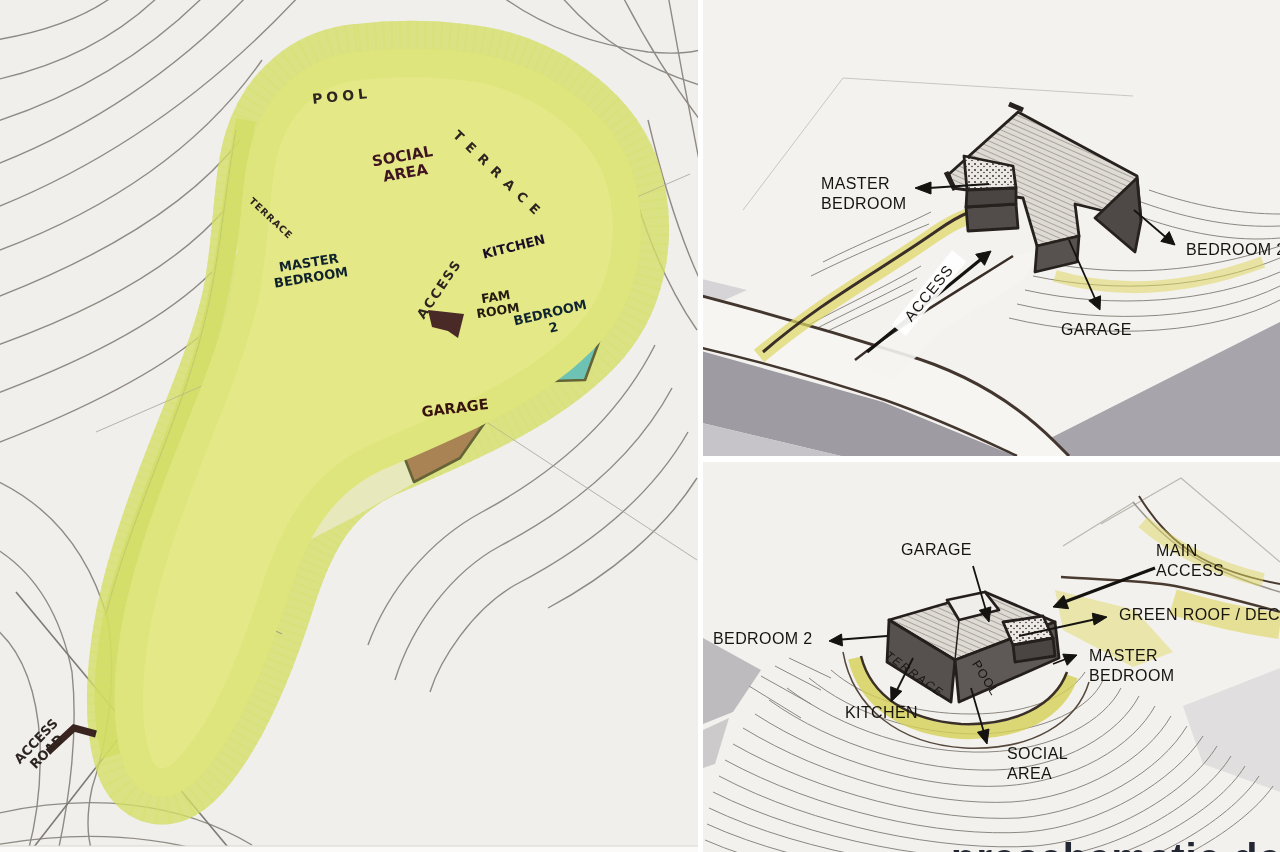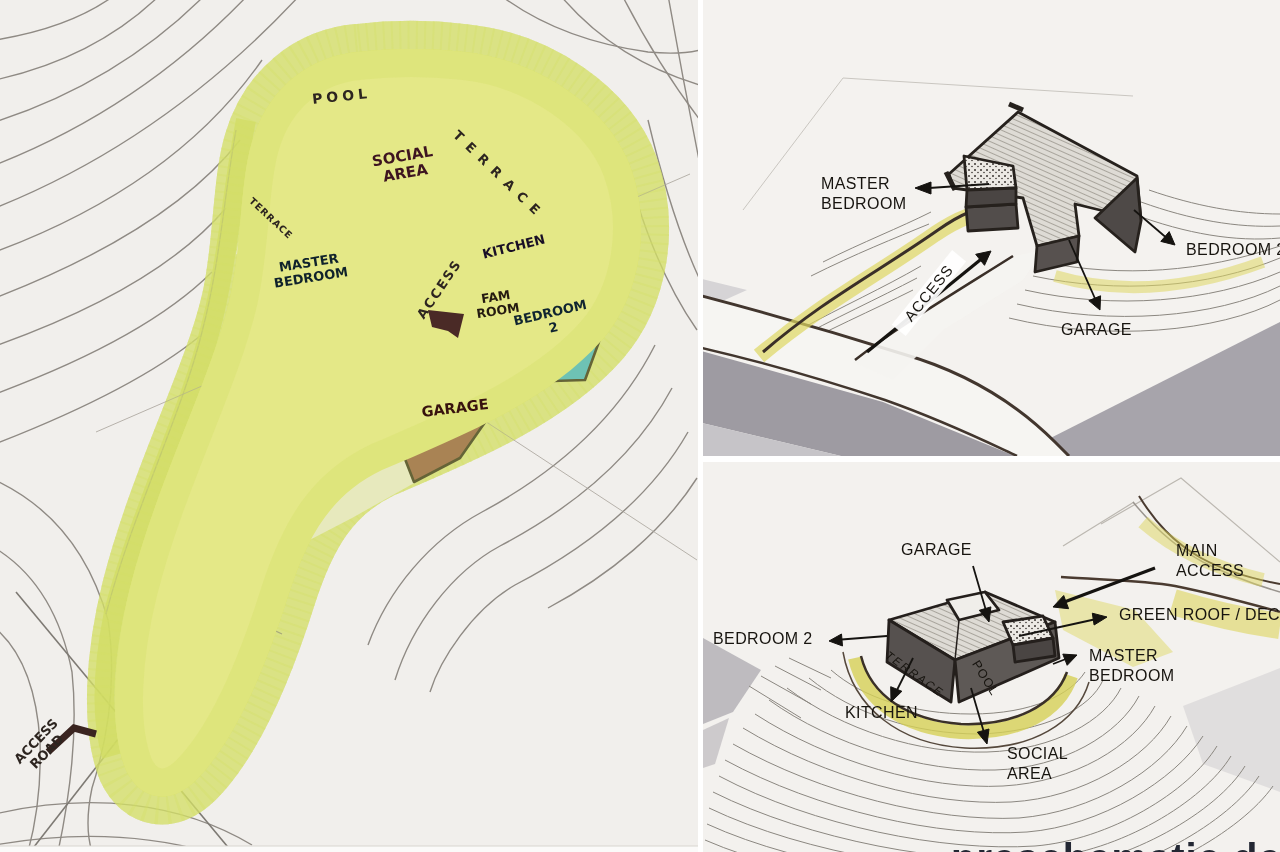--- a/index.html
+++ b/index.html
@@ -296,21 +296,21 @@
       <line x1="184" y1="174" x2="132" y2="178" stroke-width="1.8"></line>
       <polygon points="126,179 138.5,172 139.5,184"></polygon>
       <line x1="210" y1="196" x2="192" y2="232" stroke-width="1.8"></line>
       <polygon points="188,240 187.7,224.7 198.9,229.3"></polygon>
       <line x1="268" y1="226" x2="282" y2="274" stroke-width="1.8"></line>
       <polygon points="284,282 274.4,270.2 286,267"></polygon>
     </g>
   </svg>
 
   <div class="lbl print nowrap" style="left:198px;top:78px;">GARAGE</div>
-  <div class="lbl print" style="left:473px;top:79px;width:74px;">MAIN ACCESS</div>
+  <div class="lbl print" style="left:453px;top:79px;width:74px;">MAIN ACCESS</div>
   <div class="lbl print nowrap" style="left:416px;top:143px;">GREEN ROOF / DECK</div>
   <div class="lbl print nowrap" style="left:10px;top:167px;">BEDROOM 2</div>
   <div class="lbl print" style="left:386px;top:184px;width:90px;">MASTER BEDROOM</div>
   <div class="lbl print nowrap" style="left:142px;top:241px;">KITCHEN</div>
   <div class="lbl print nowrap" style="left:188px;top:186px;font-size:11.5px;font-style:italic;letter-spacing:2px;transform:rotate(36deg);transform-origin:left top;">TERRACE</div>
   <div class="lbl print nowrap" style="left:278px;top:196px;font-size:12.5px;letter-spacing:1px;transform:rotate(58deg);transform-origin:left top;">POOL</div>
   <div class="lbl print" style="left:304px;top:282px;width:64px;">SOCIAL AREA</div>
 
   <div id="footer-caption">preschematic design</div>
 </div>

